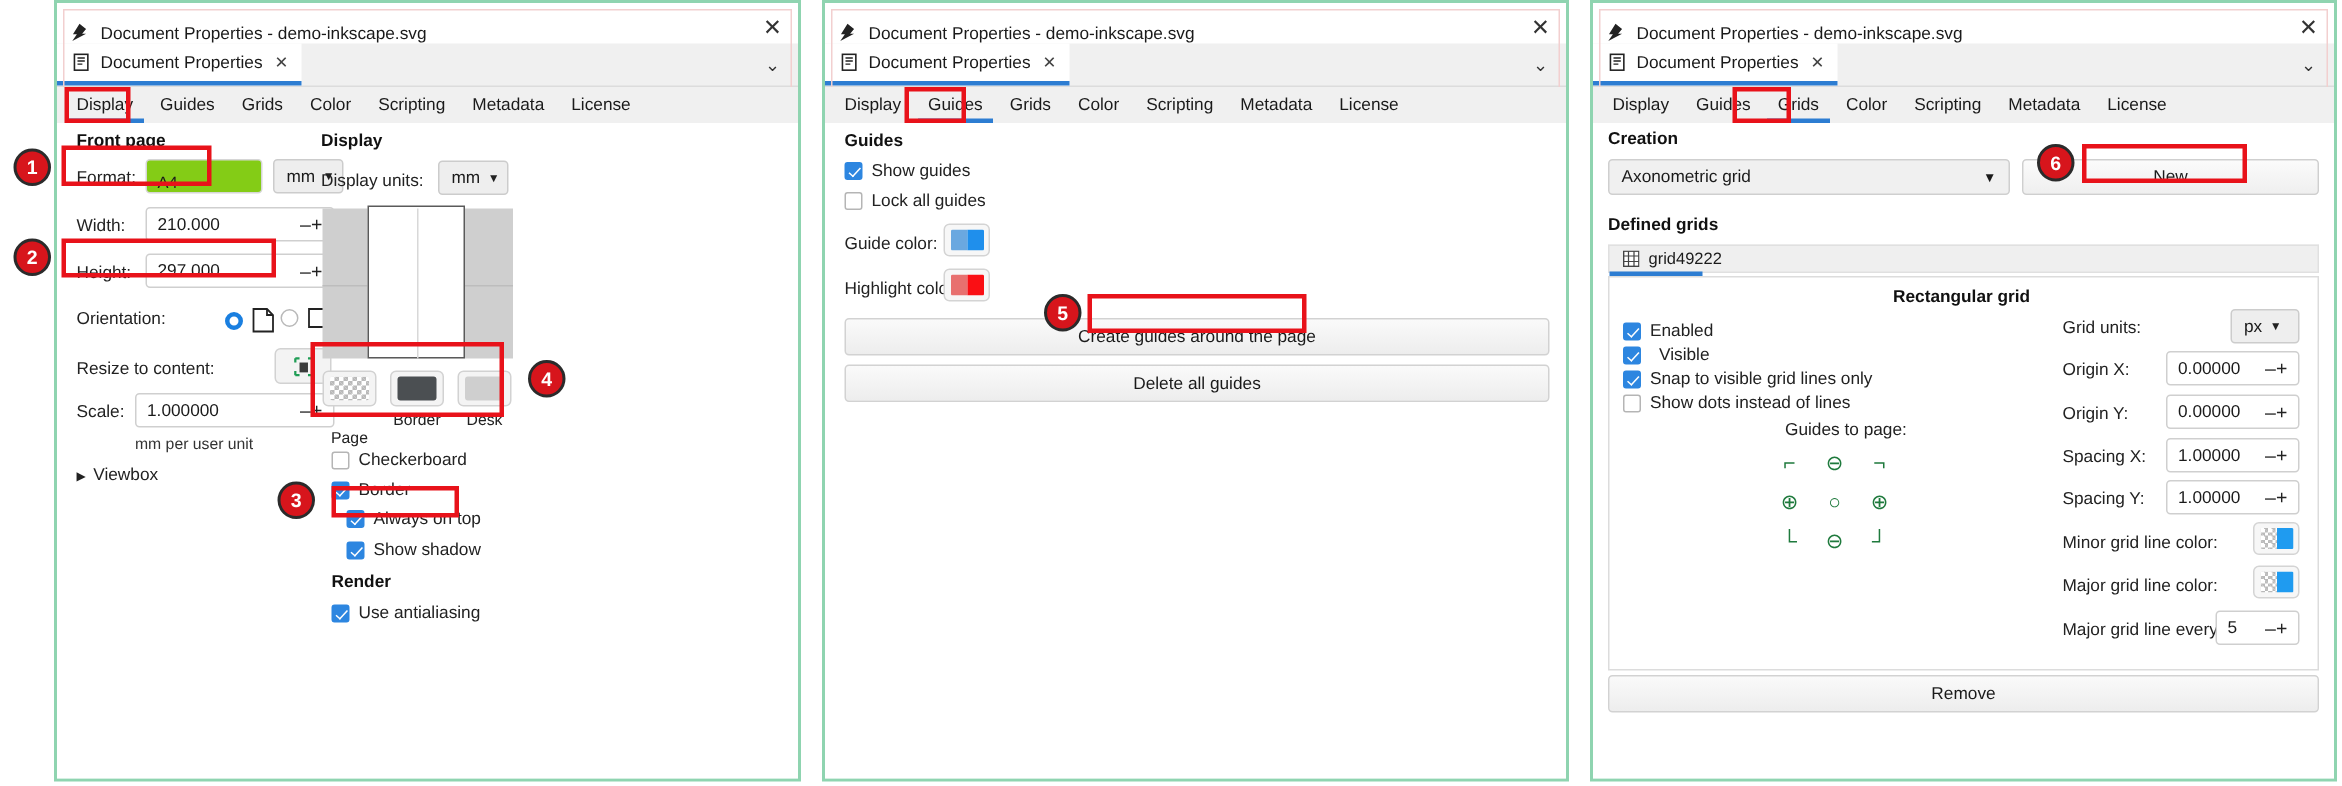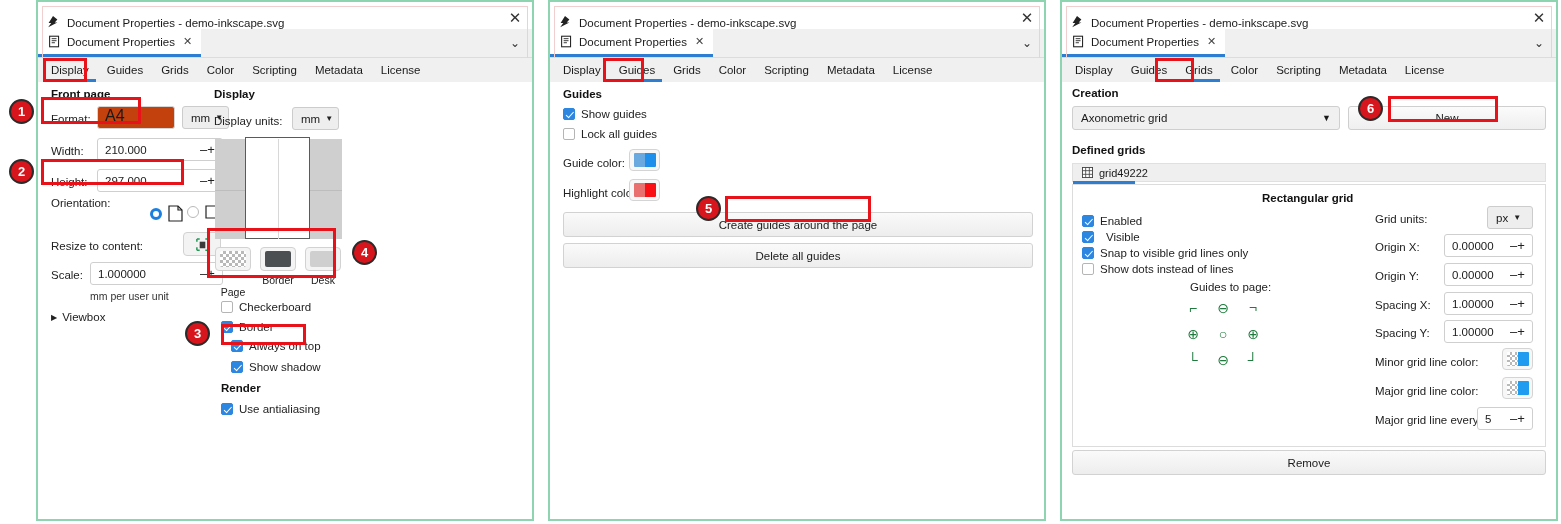--- a/index.html
+++ b/index.html
@@ -161,27 +161,27 @@
     width: 30px;
     display: flex;
     align-items: center;
     justify-content: center;
     gap: 1px;
     font-size: 13px;
     color: #222;
     letter-spacing: -1px;
   }
   .entry-flat {
-    background: #c2410c;
+    background: #84cc16;
     border: 1px solid #d6d6d6;
     border-radius: 3px;
     height: 23px;
     display: flex;
-    align-items: flex-start;
-    font-size: 16px;
+    align-items: flex-end;
+    font-size: 11px;
     color: #1a1a1a;
     padding-left: 7px;
   }
 
   .combo {
     background: #eeeeee;
     border: 1px solid #cccccc;
     border-radius: 3px;
     height: 23px;
     display: flex;
@@ -444,21 +444,21 @@
           <i style="font-style:normal">–</i>
             <i style="font-style:normal">+</i>
         </span>
       </div>
 
       <div class="abs" style="left:186px; top:61px; display:flex; flex-direction:column; align-items:center; font-size:10px; color:#333; line-height:1;">
         <span>ʌ</span>
         <span style="margin-top:5px;">ʋ</span>
       </div>
 
-      <div class="abs lbl" style="left:13px; top:115px;">Orientation:</div>
+      <div class="abs lbl" style="left:13px; top:125px;">Orientation:</div>
       <div class="abs" style="left:112px; top:123px; display:flex; align-items:center; gap:6px;">
         <span class="rb on"></span>
         <svg width="15" height="17" viewBox="0 0 15 17">
           <path d="M1 1h9l4 4v11H1z" fill="#fff" stroke="#222" stroke-width="1.2"></path>
           <path d="M10 1v4h4" fill="none" stroke="#222" stroke-width="1.2"></path>
         </svg>
       </div>
       <div class="abs" style="left:149px; top:123px; display:flex; align-items:center; gap:6px;">
         <span class="rb"></span>
         <svg width="19" height="14" viewBox="0 0 19 14">

